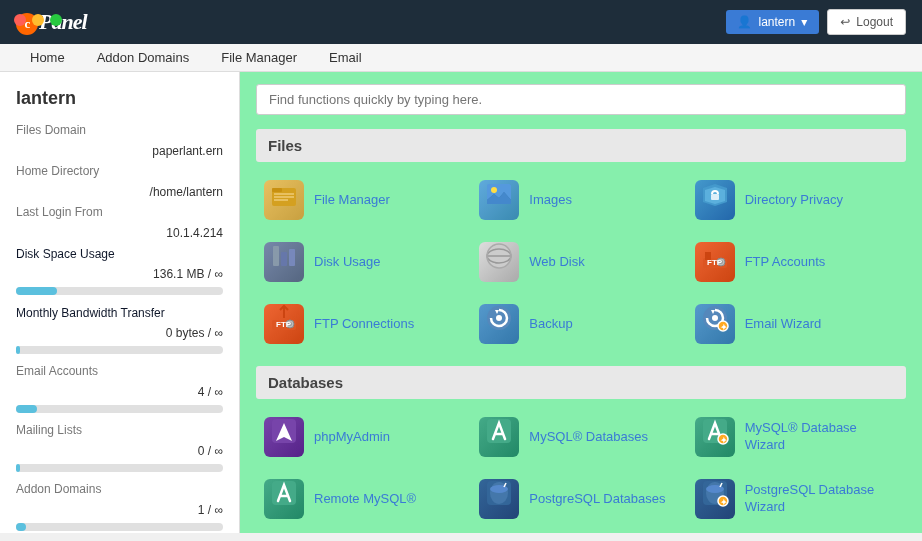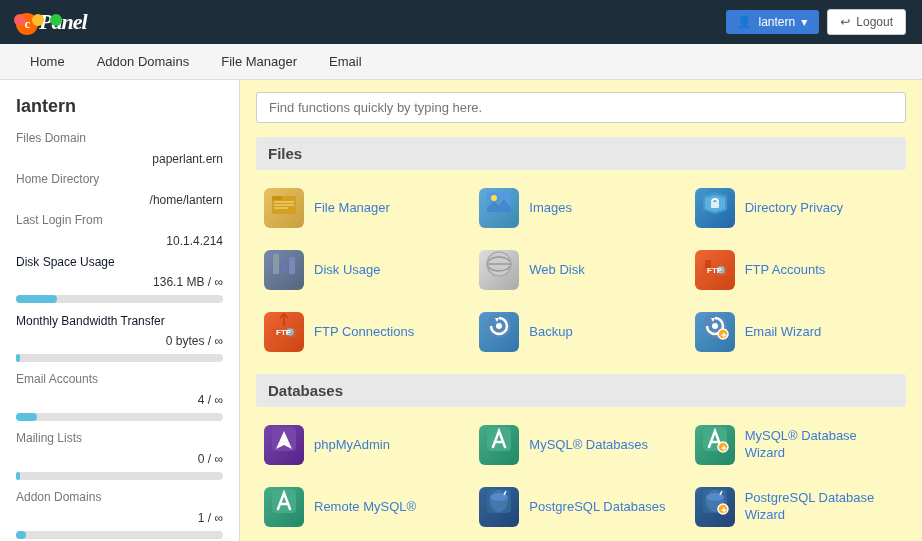--- a/index.html
+++ b/index.html
@@ -47,21 +47,21 @@
       border-radius: 3px;
       cursor: pointer;
       font-size: 12px;
       display: flex; align-items: center; gap: 6px;
     }
 
     
     .navbar {
       background: #f5f5f5;
       border-bottom: 1px solid #ddd;
-      height: 36px;
+      height: 28px;
       display: flex;
       align-items: center;
       padding: 0 16px;
       gap: 4px;
     }
     .nav-item {
       padding: 6px 14px;
       cursor: pointer;
       border-radius: 3px;
       font-size: 13px;
@@ -116,21 +116,21 @@
     }
     .sidebar-multiline-label {
       color: #0f172a;
       font-size: 12px;
       line-height: 1.4;
     }
 
     
     .content {
       flex: 1;
-      background: #fef9c3;
+      background: #86efac;
       overflow-y: auto;
       padding: 12px 16px;
     }
     .search-bar {
       width: 100%;
       border: 1px solid #ccc;
       border-radius: 3px;
       padding: 7px 12px;
       font-size: 13px;
       color: #aaa;

